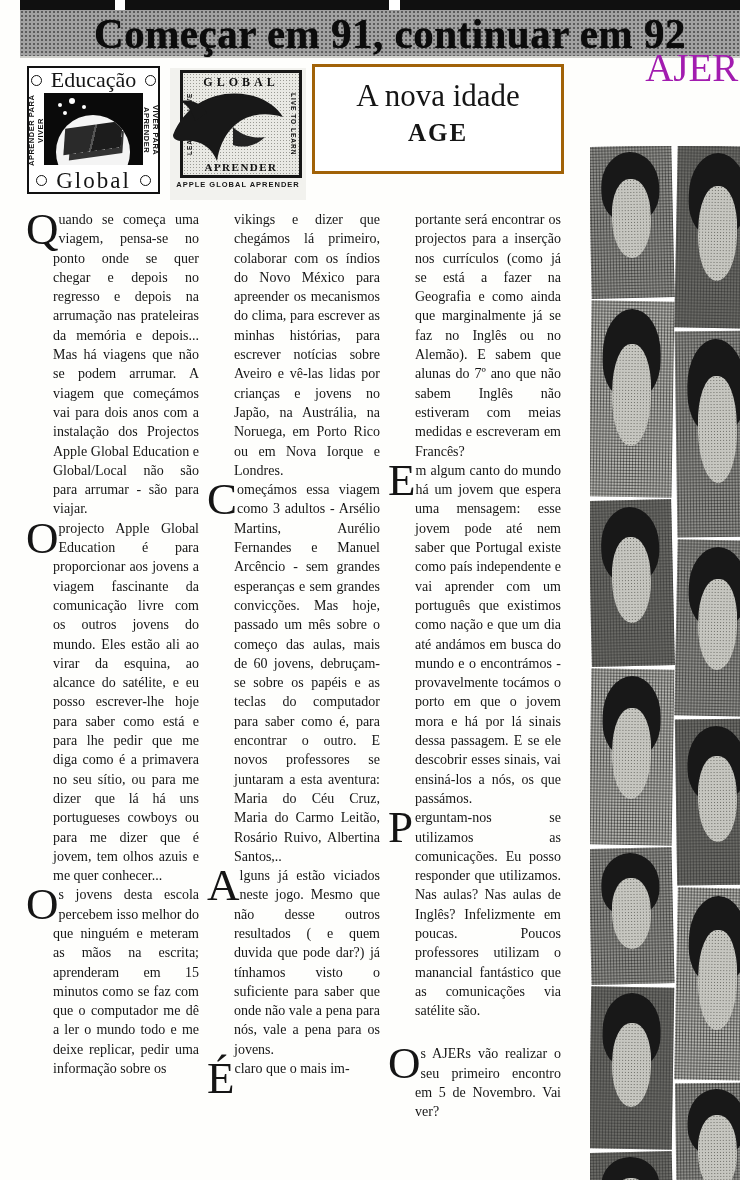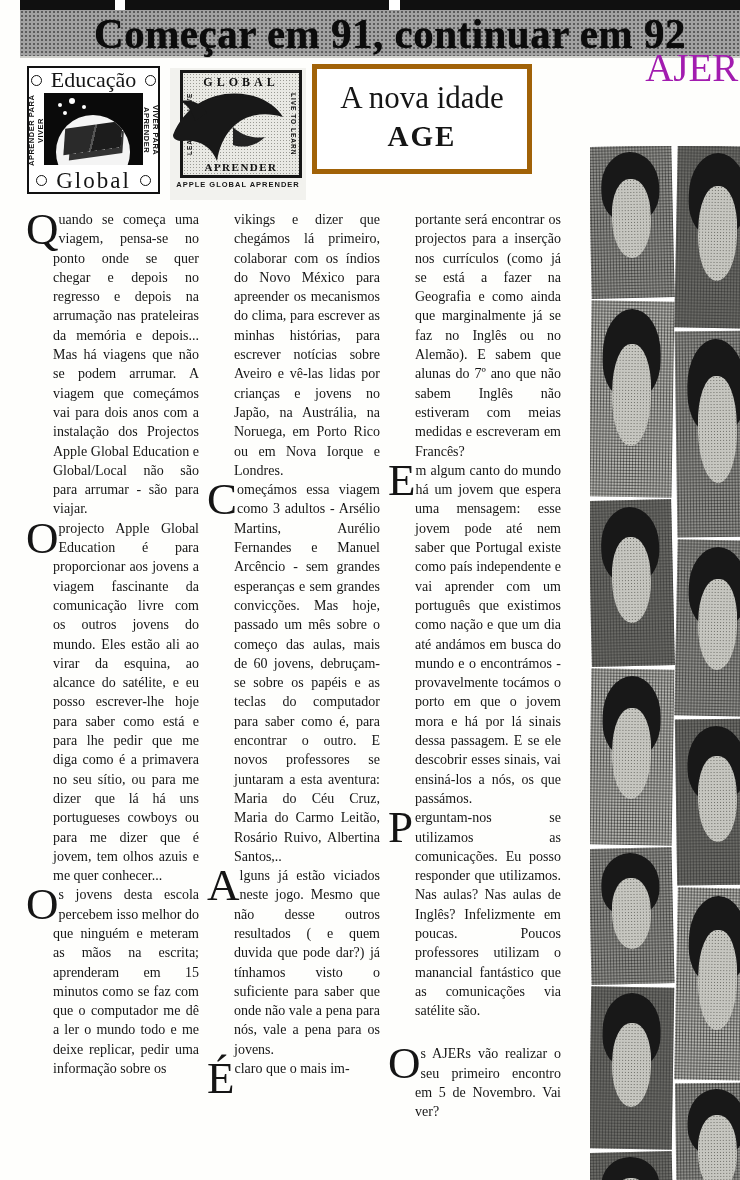--- a/index.html
+++ b/index.html
@@ -104,27 +104,27 @@
   .logo-age .vword.left{left:1px;transform:rotate(180deg);}
   .logo-age .vword.right{right:1px;}
   .logo-age svg.dolphin{position:absolute;left:-16px;top:10px;width:130px;height:86px;}
   .logo-age .caption{
     position:absolute;left:0;right:0;top:112px;text-align:center;
     font-family:"Liberation Sans",sans-serif;font-size:7.5px;font-weight:bold;
     letter-spacing:1px;color:#161616;
   }
   
   .headline-box{
-    position:absolute;left:292px;top:6px;width:220px;height:110px;
-    border:5px solid #a16207;background:#fff;box-sizing:border-box;
+    position:absolute;left:292px;top:6px;width:252px;height:110px;
+    border:3px solid #a16207;background:#fff;box-sizing:border-box;
     display:flex;flex-direction:column;align-items:center;justify-content:flex-start;
     padding-top:12px;gap:6px;
   }
   .headline-line1{font-size:31px;line-height:1.1;}
-  .headline-line2{font-size:29px;font-weight:bold;letter-spacing:2px;line-height:1.1;}
+  .headline-line2{font-size:25px;font-weight:bold;letter-spacing:2px;line-height:1.1;}
   
   .masthead{
     position:absolute;right:0px;top:-10px;
     font-size:39px;letter-spacing:0px;line-height:1;
     color:#a21caf;
   }
   
   .content{
     position:relative;
     display:flex;align-items:flex-start;

